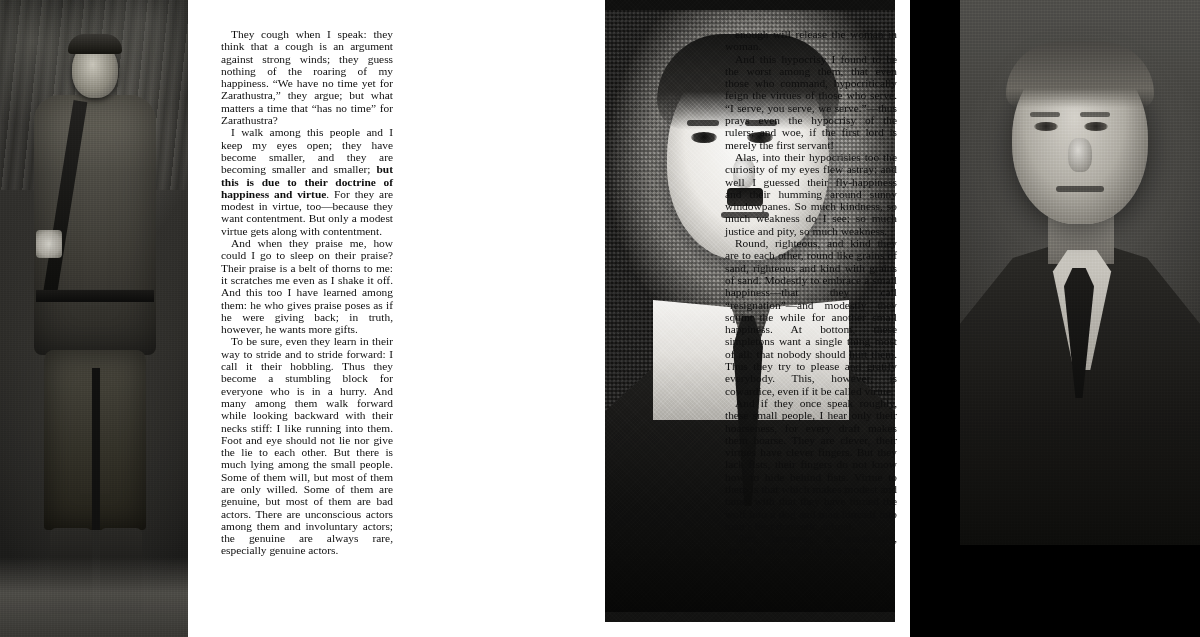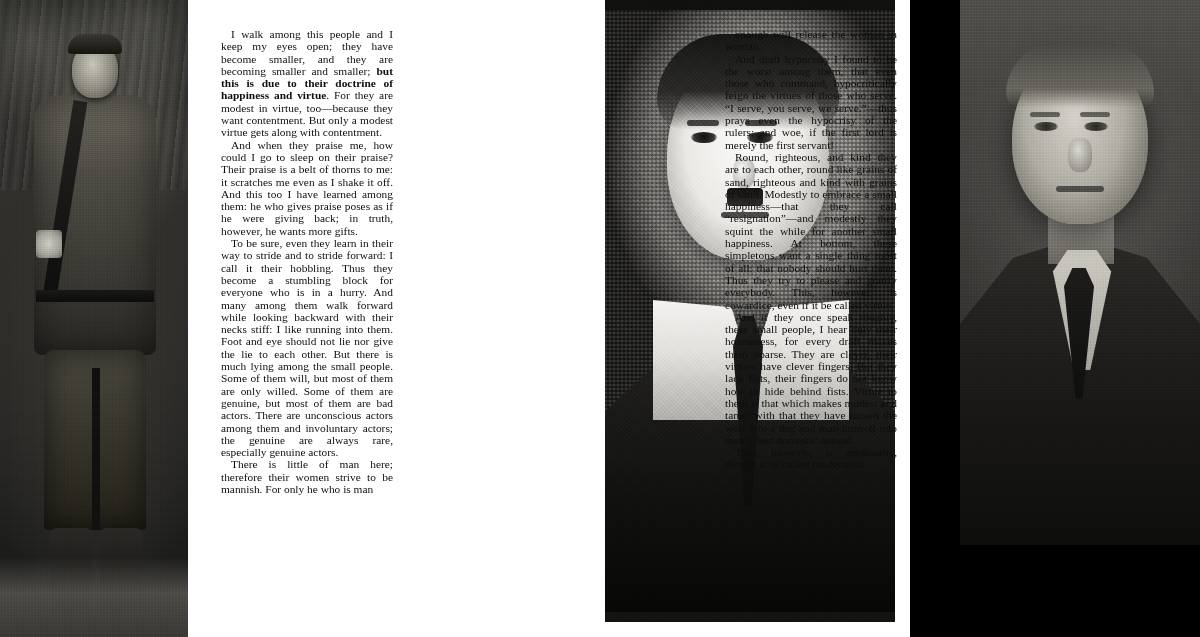--- a/index.html
+++ b/index.html
@@ -375,24 +375,24 @@
     <div class="lp-boot-r"></div>
     <div class="lp-head"></div>
     <div class="lp-cap"></div>
     <div class="lp-ground"></div>
     <div class="lp-grain"></div>
   </div>
 
   <div class="book-page">
 
     <div class="col col-left">
+      <p>They cough when I speak: they think that a cough is an argument against strong winds; they guess nothing of the roaring of my happiness. “We have no time yet for Zarathustra,” they argue; but what matters a time that “has no time” for Zarathustra?</p>
       <p>I walk among this people and I keep my eyes open; they have become smaller, and they are becoming smaller and smaller; <b>but this is due to their doctrine of happiness and virtue</b>. For they are modest in virtue, too—because they want contentment. But only a modest virtue gets along with contentment.</p>
       <p>And when they praise me, how could I go to sleep on their praise? Their praise is a belt of thorns to me: it scratches me even as I shake it off. And this too I have learned among them: he who gives praise poses as if he were giving back; in truth, however, he wants more gifts.</p>
       <p>To be sure, even they learn in their way to stride and to stride forward: I call it their hobbling. Thus they become a stumbling block for everyone who is in a hurry. And many among them walk forward while looking backward with their necks stiff: I like running into them. Foot and eye should not lie nor give the lie to each other. But there is much lying among the small people. Some of them will, but most of them are only willed. Some of them are genuine, but most of them are bad actors. There are unconscious actors among them and involuntary actors; the genuine are always rare, especially genuine actors.</p>
-      <p>There is little of man here; therefore their women strive to be mannish. For only he who is man</p>
     </div>
 
     <div class="center-photo">
       <div class="cp-bg"></div>
       <div class="cp-suit"></div>
       <div class="cp-face"></div>
       <div class="cp-hair"></div>
       <div class="cp-brow-l"></div>
       <div class="cp-brow-r"></div>
       <div class="cp-eye-l"></div>
@@ -402,21 +402,22 @@
       <div class="cp-mouth"></div>
       <div class="cp-collar"></div>
       <div class="cp-tie"></div>
       <div class="cp-topbar"></div>
       <div class="cp-bottombar"></div>
       <div class="cp-grain"></div>
     </div>
 
     <div class="col col-right">
       <p>enough will release the woman in woman.</p>
-      <p>And draft hypocrisy I found to be the worst among them, that even those who command, hypocritically feign the virtues of those who serve. “I serve, you serve, we serve.”—thus prays even the hypocrisy of the rulers; and woe, if the first lord is merely the first servant!</p>
+      <p>And this hypocrisy I found to be the worst among them, that even those who command, hypocritically feign the virtues of those who serve. “I serve, you serve, we serve.”—thus prays even the hypocrisy of the rulers; and woe, if the first lord is merely the first servant!</p>
+      <p>Alas, into their hypocrisies too the curiosity of my eyes flew astray; and well I guessed their fly-happiness and their humming around sunny windowpanes. So much kindness, so much weakness do I see; so much justice and pity, so much weakness.</p>
       <p>Round, righteous, and kind they are to each other, round like grains of sand, righteous and kind with grains of sand. Modestly to embrace a small happiness—that they call “resignation”—and modestly they squint the while for another small happiness. At bottom, these simpletons want a single thing most of all: that nobody should hurt them. Thus they try to please and gratify everybody. This, however, is cowardice, even if it be called virtue.</p>
       <p>And if they once speak roughly, these small people, I hear only their hoarseness, for every draft makes them hoarse. They are clever, their virtues have clever fingers. But they lack fists, their fingers do not know how to hide behind fists. Virtue to them is that which makes modest and tame: with that they have turned the wolf into a dog and man himself into man’s best domestic animal.</p>
       <p>That, however, is mediocrity, though it be called moderation.</p>
     </div>
 
   </div>
 
   <div class="right-photo">
     <div class="rp-bg"></div>
     <div class="rp-suit"></div>

